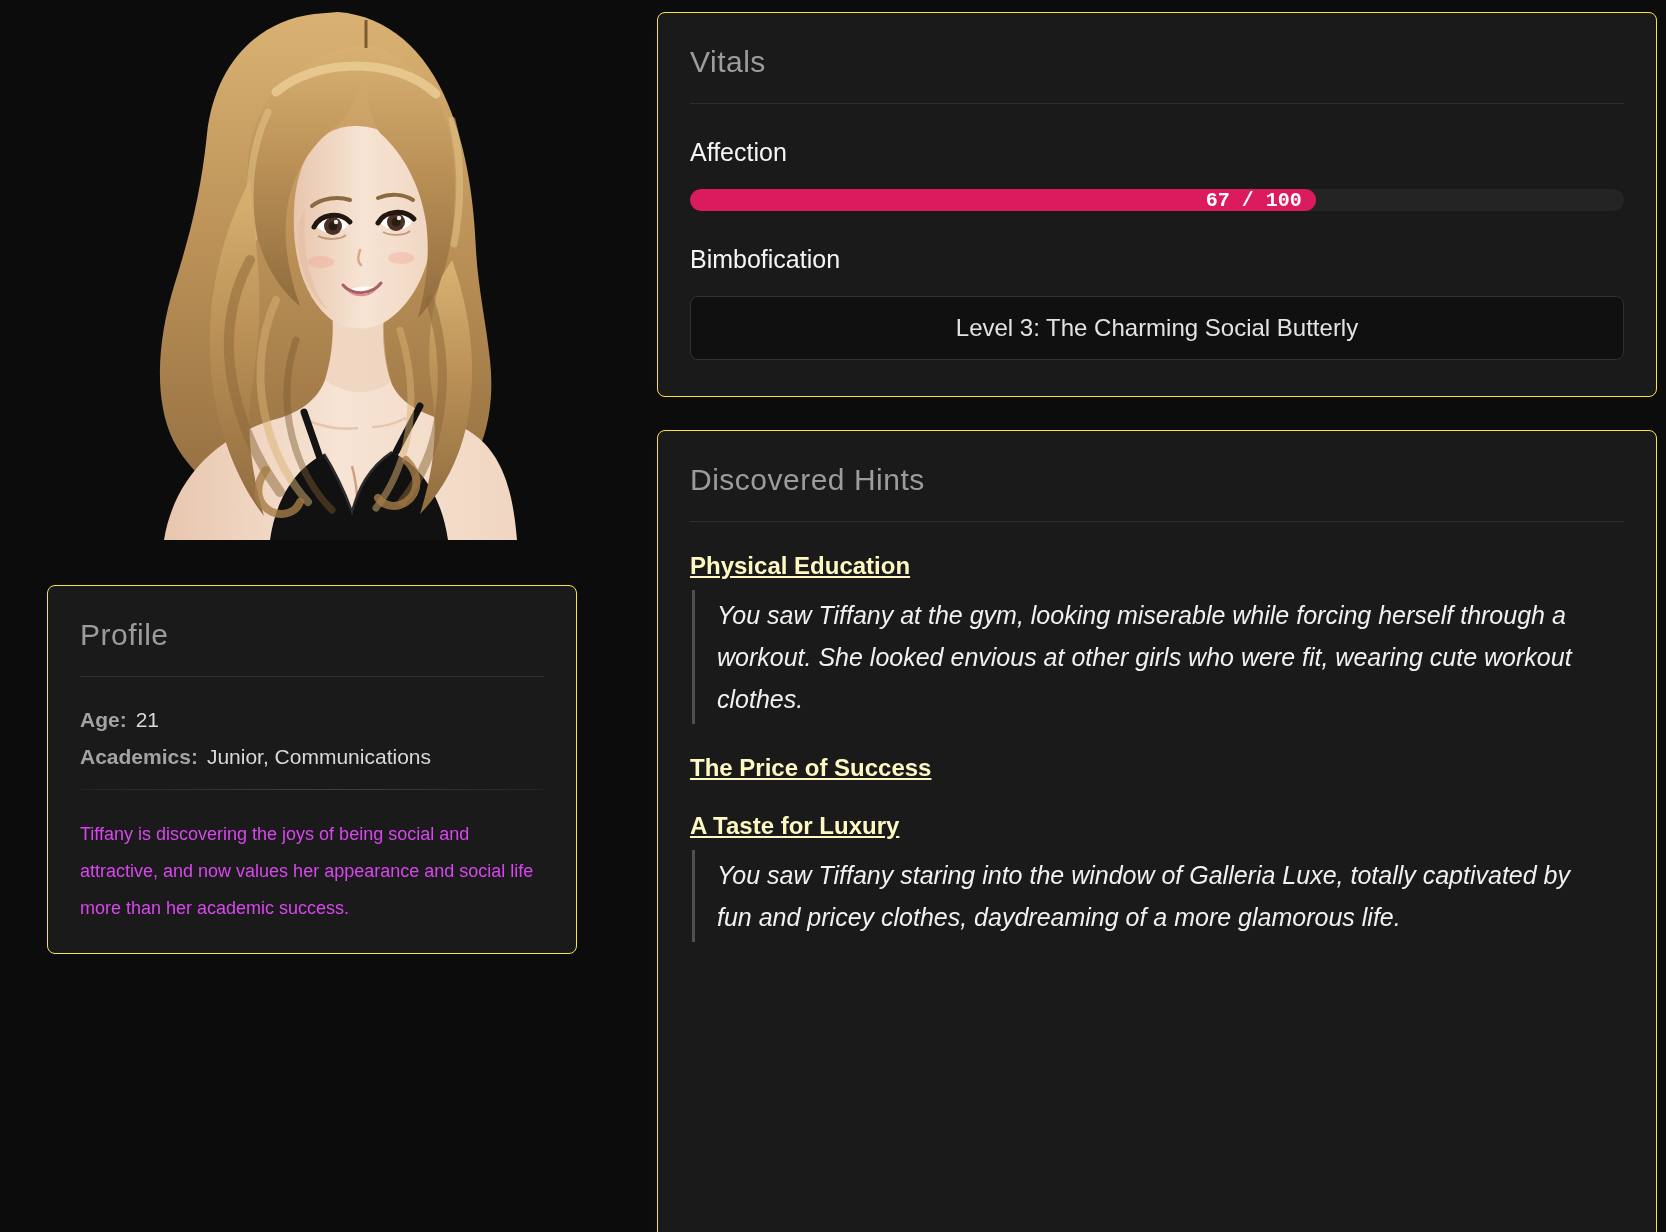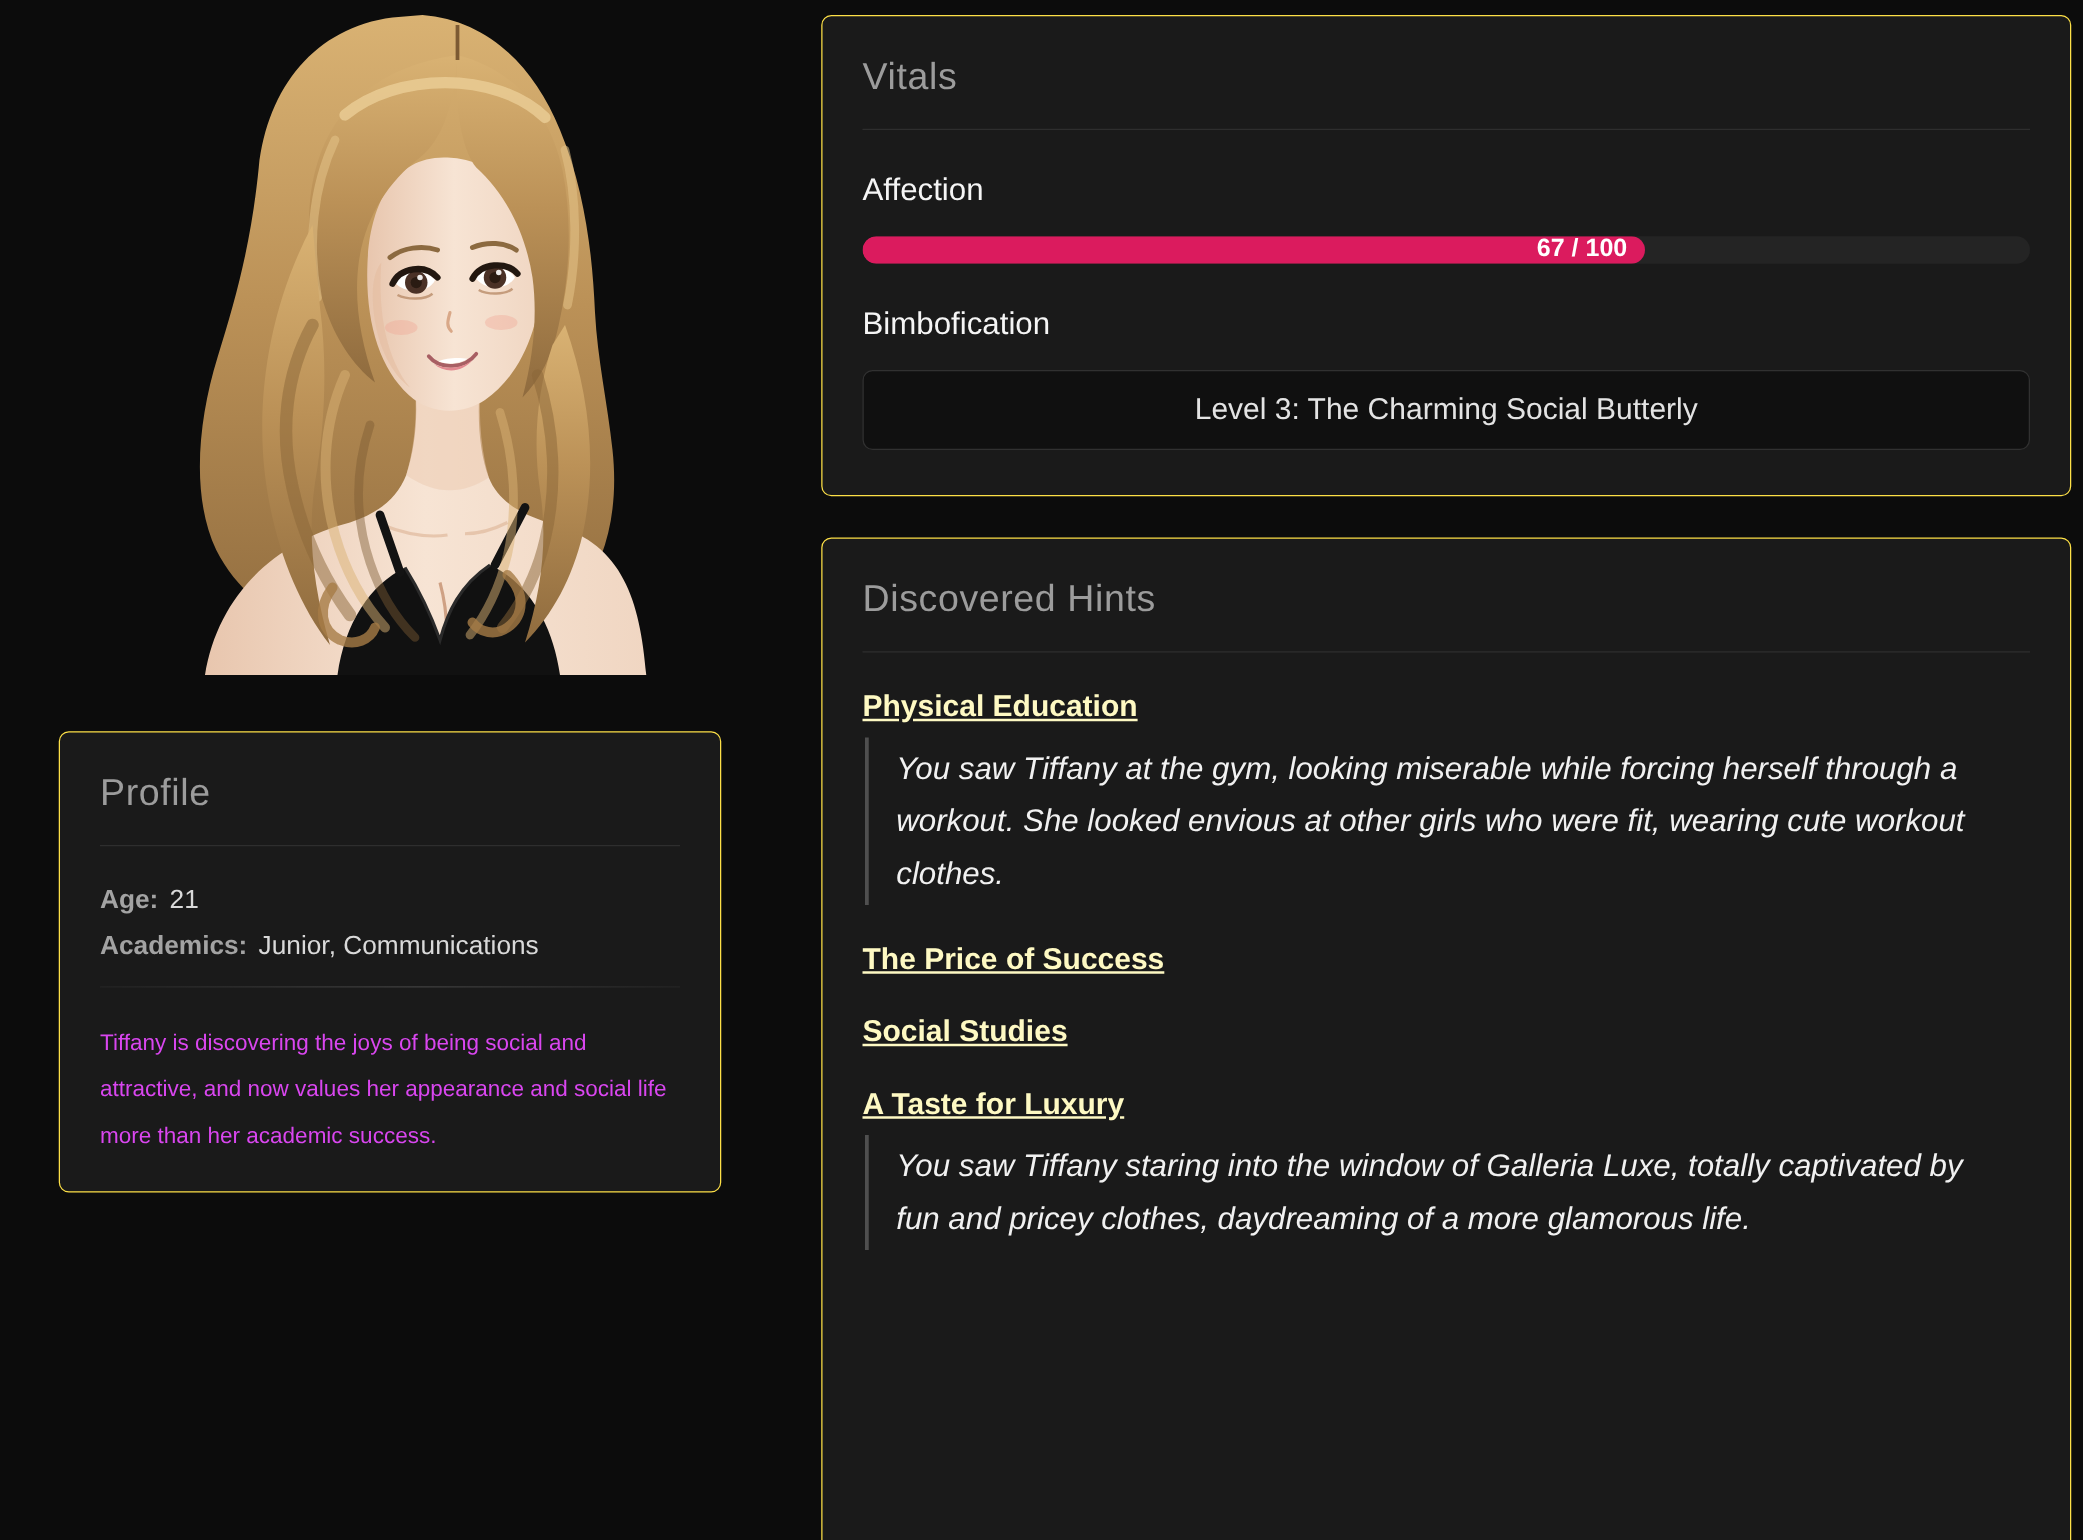--- a/index.html
+++ b/index.html
@@ -31,22 +31,23 @@
 
   
   .vitals{left:657px;top:12px;width:1000px;padding:24px 32px 36px;}
   .stat-label{font-size:25px;color:#f5f5f5;margin-top:34px;}
   .progress-track{
     margin-top:22px;height:22px;background:#242424;border-radius:11px;
     position:relative;overflow:hidden;
   }
   .progress-fill{
     height:100%;border-radius:11px;box-sizing:border-box;
-    display:flex;align-items:flex-end;justify-content:flex-end;
+    display:flex;align-items:flex-start;justify-content:flex-end;
     padding-right:14px;
+    font-family:Liberation Mono, monospace;
   }
   .progress-text{font-size:20px;font-weight:700;color:#ffffff;white-space:nowrap;}
   .level-box{
     margin-top:22px;height:64px;box-sizing:border-box;
     background:#101010;border:1px solid #313131;border-radius:8px;
     display:flex;align-items:center;justify-content:center;
     font-size:24px;color:#e3e3e3;
   }
 
   
@@ -192,21 +193,20 @@
       <div class="hint">
         <h3 class="hint-title">Physical Education</h3>
         <blockquote class="hint-quote">You saw Tiffany at the gym, looking miserable while forcing herself through a workout. She looked envious at other girls who were fit, wearing cute workout clothes.</blockquote>
       </div>
 
       <div class="hint">
         <h3 class="hint-title">The Price of Success</h3>
       </div>
 
       <div class="hint">
-        <h3 class="hint-title">Social Studies</h3>
       </div>
 
       <div class="hint">
         <h3 class="hint-title">A Taste for Luxury</h3>
         <blockquote class="hint-quote">You saw Tiffany staring into the window of Galleria Luxe, totally captivated by fun and pricey clothes, daydreaming of a more glamorous life.</blockquote>
       </div>
     </div>
 </section>
 
 </body></html>

